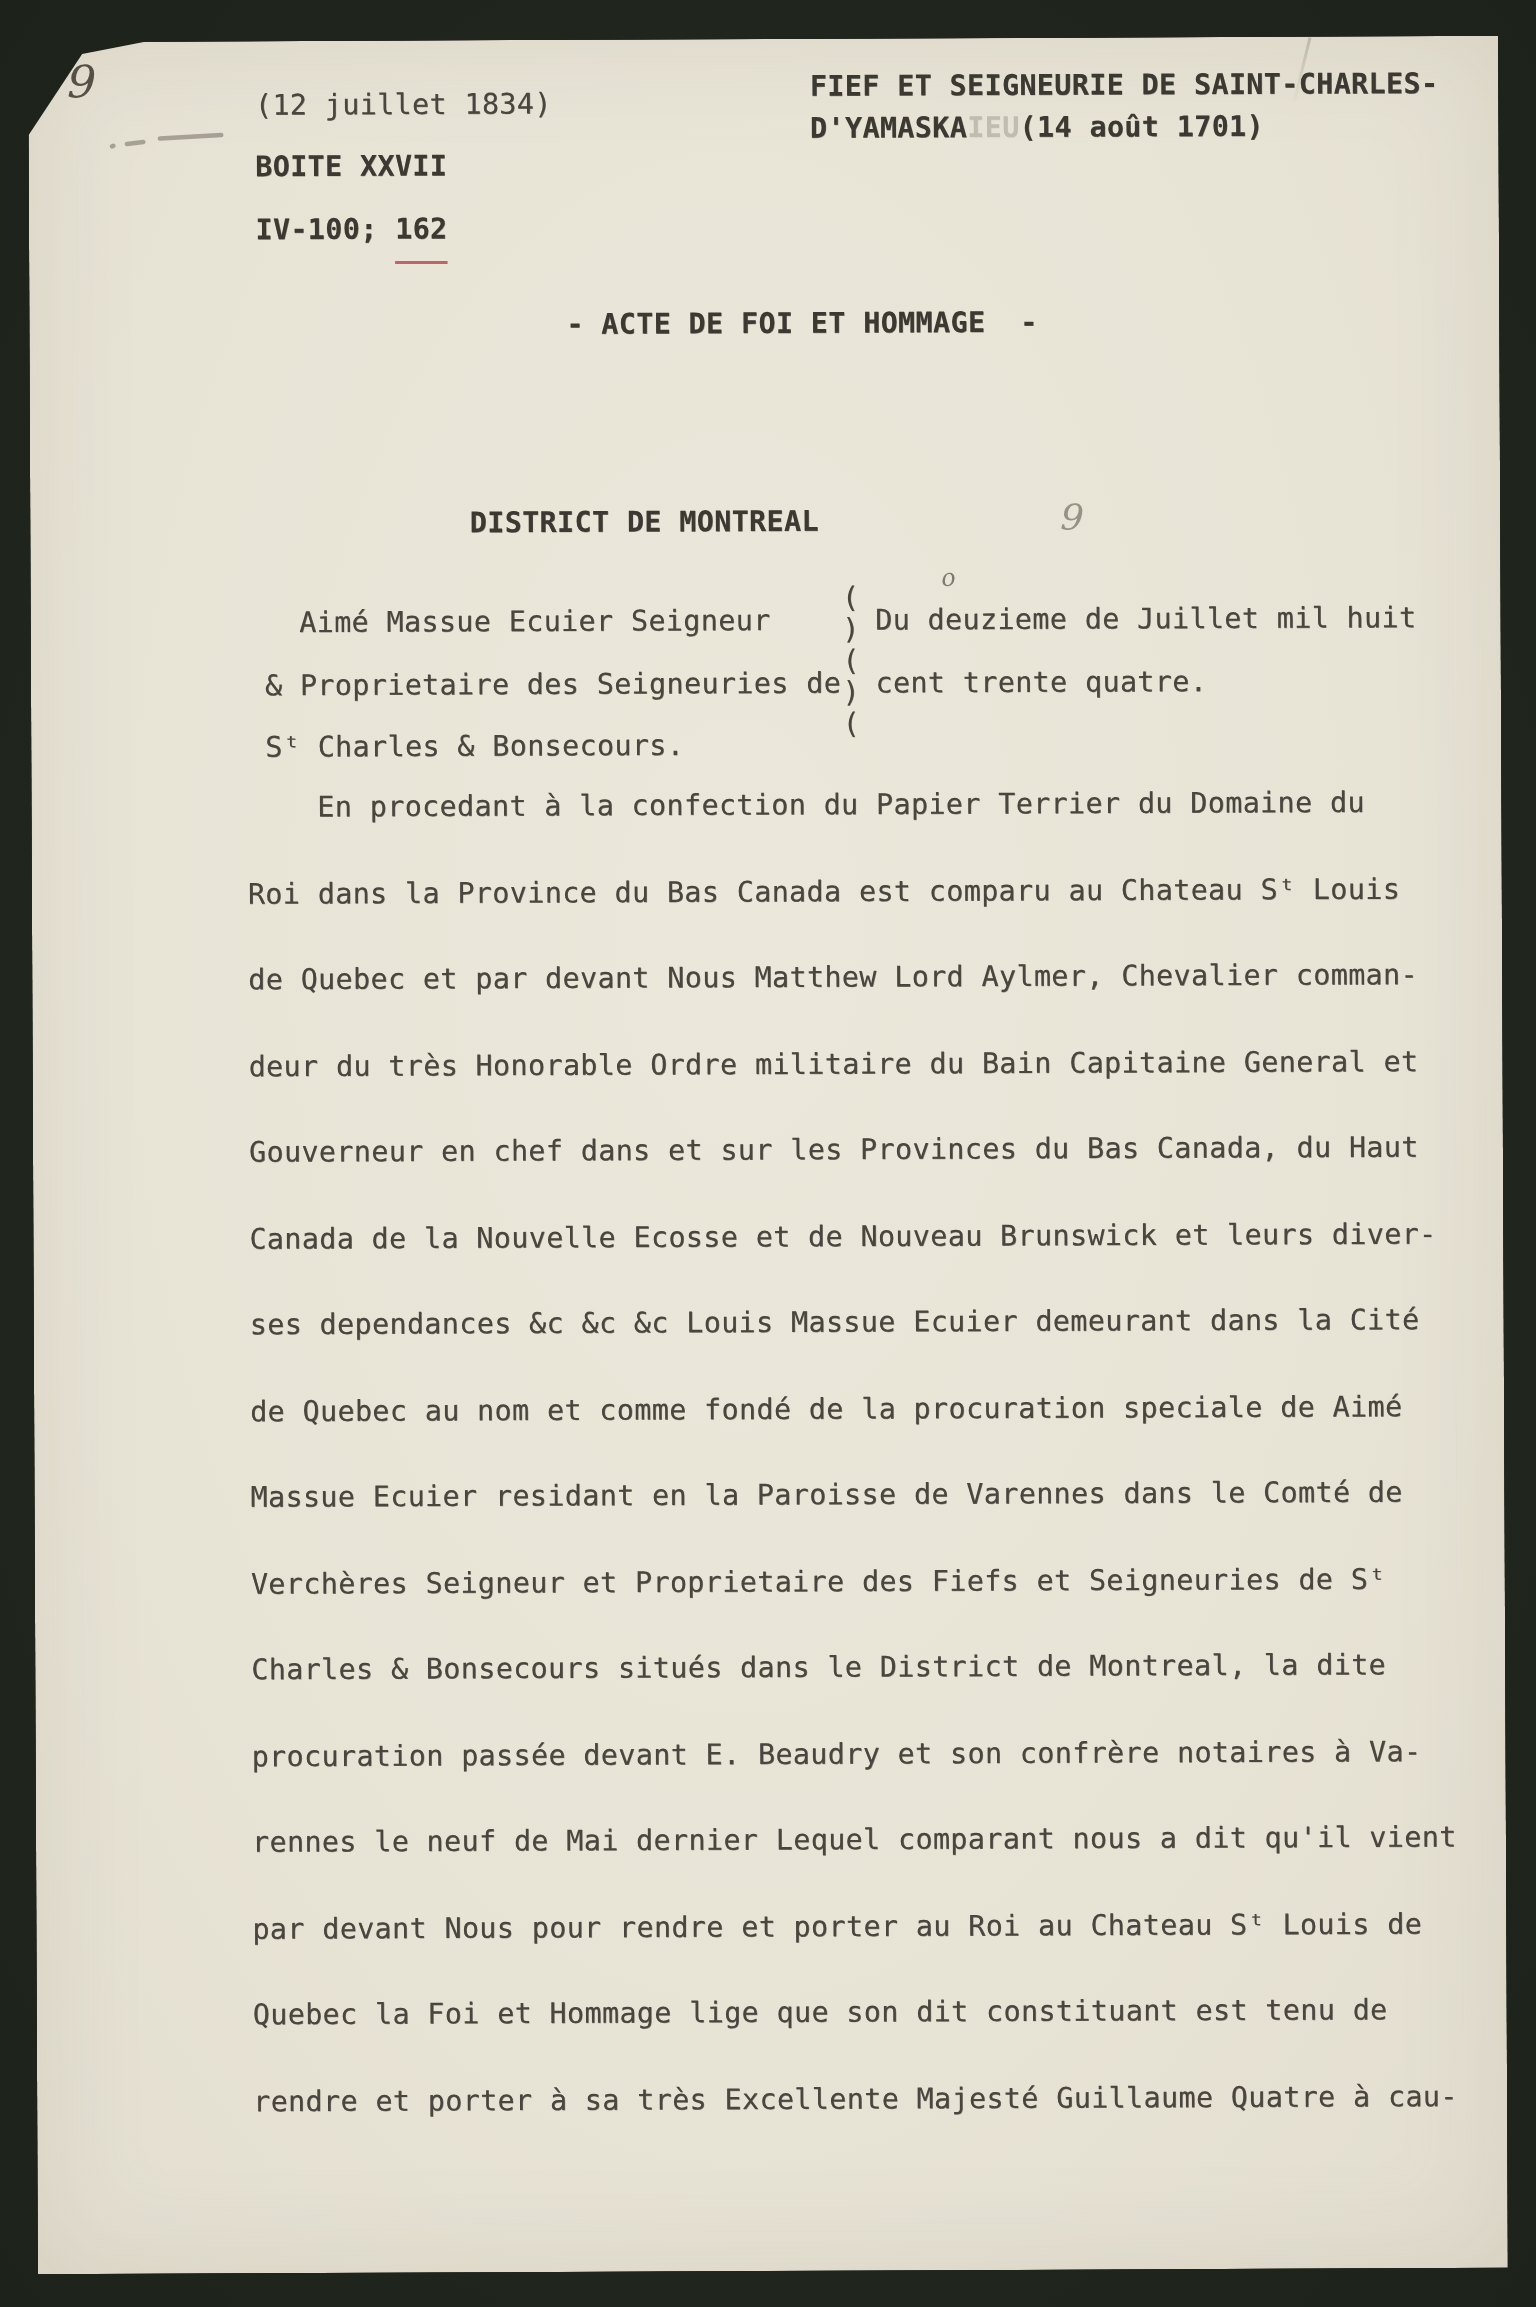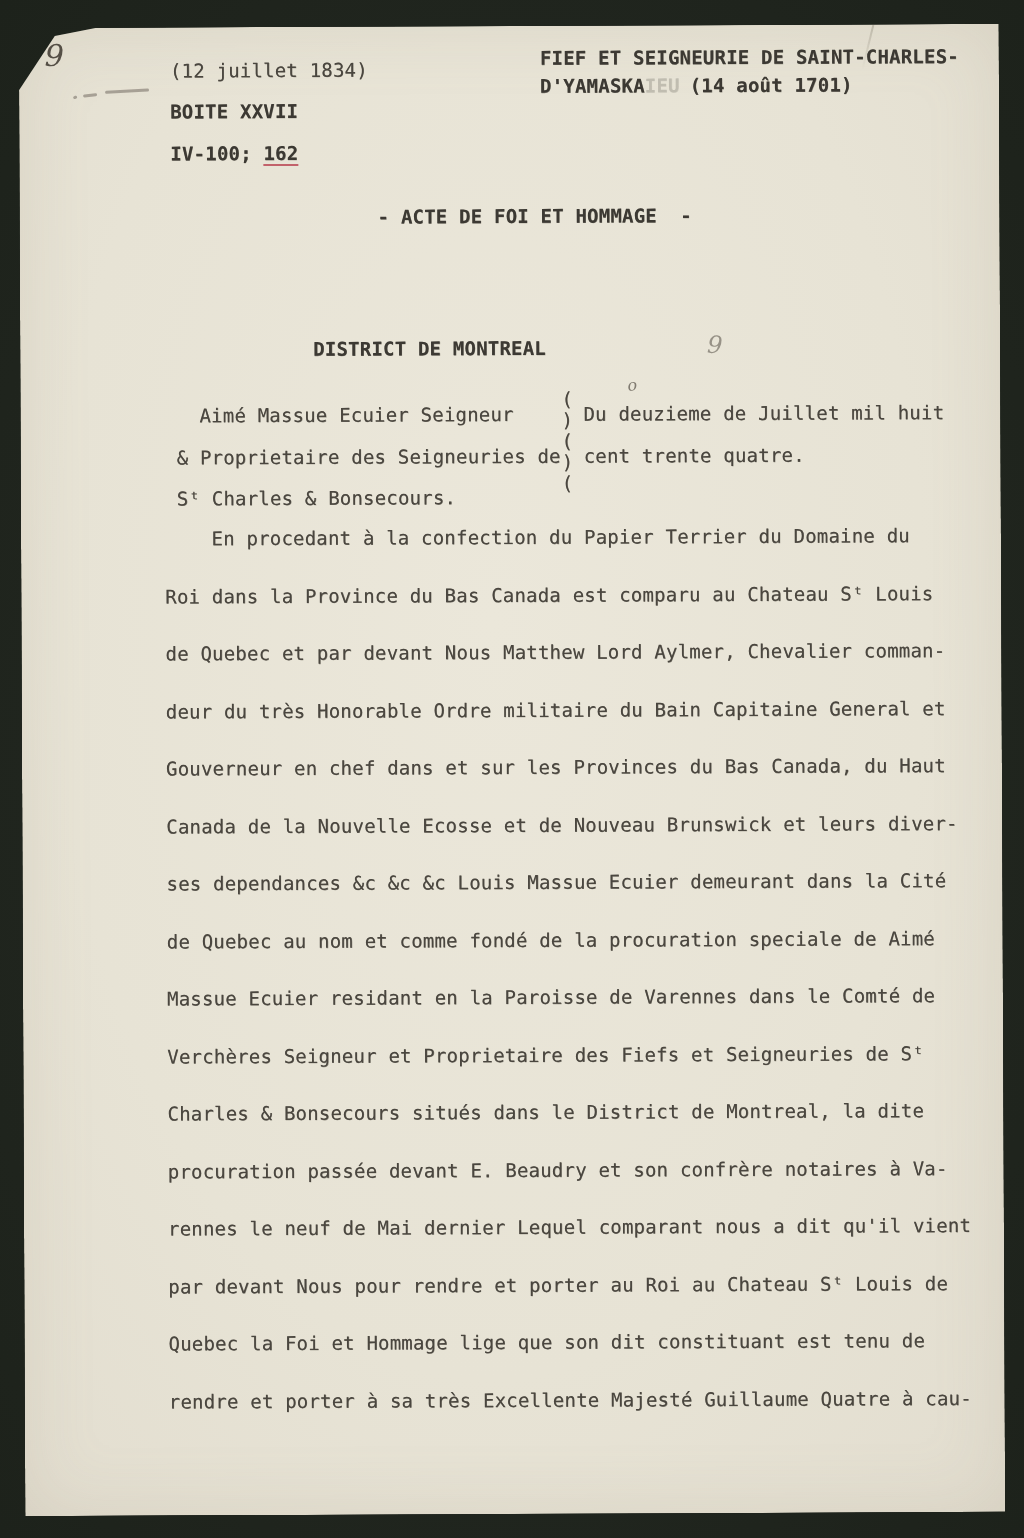--- a/index.html
+++ b/index.html
@@ -24,24 +24,24 @@
   .line{white-space:pre;}
   .typed{font-size:19px;letter-spacing:0.2px;
     text-shadow:0.3px 0.3px 0.4px rgba(62,58,50,.55);}
   .bold{font-weight:bold;color:#3c3933;}
   .abs{position:absolute;}
   .hand{font-family:"DejaVu Serif",serif;font-style:italic;color:#554f46;}
   .hand9-top{left:26px;top:10px;font-size:30px;transform:rotate(2deg);}
   .hand9-margin{left:687px;top:306px;font-size:24px;opacity:.55;transform:rotate(4deg);}
   .hand-o{left:607px;top:350px;font-size:16px;opacity:.7;transform:rotate(-6deg);}
   .tl-block{left:151px;top:23px;line-height:41.4px;}
-  .underline-red{border-bottom:2.5px solid #c2626b;padding-bottom:0;}
+  .underline-red{border-bottom:2.5px solid #c2626b;padding-bottom:10px;}
   .tr-block{left:521px;top:18px;line-height:28px;}
   .ghost{opacity:.22;font-weight:bold;}
-  .tr-date{margin-left:10px;}
+  .tr-date{margin-left:0;}
   .title{left:358px;top:179px;}
   .district{left:293px;top:311px;}
   .ref-left{left:156px;top:368px;line-height:41.5px;}
   .ref-left .indent1{padding-left:23px;}
   .ref-braces{left:541px;top:363px;line-height:20.9px;}
   .ref-right{left:563px;top:368px;line-height:41.5px;}
   .body-block{left:144px;top:483px;line-height:57.5px;}
   .pencil{background:#8b857a;height:2.5px;border-radius:2px;opacity:.7;}
   .pencil-dot{left:54px;top:68px;width:4px;transform:rotate(-20deg);}
   .pencil-dash1{left:64px;top:66px;width:14px;transform:rotate(-6deg);}

